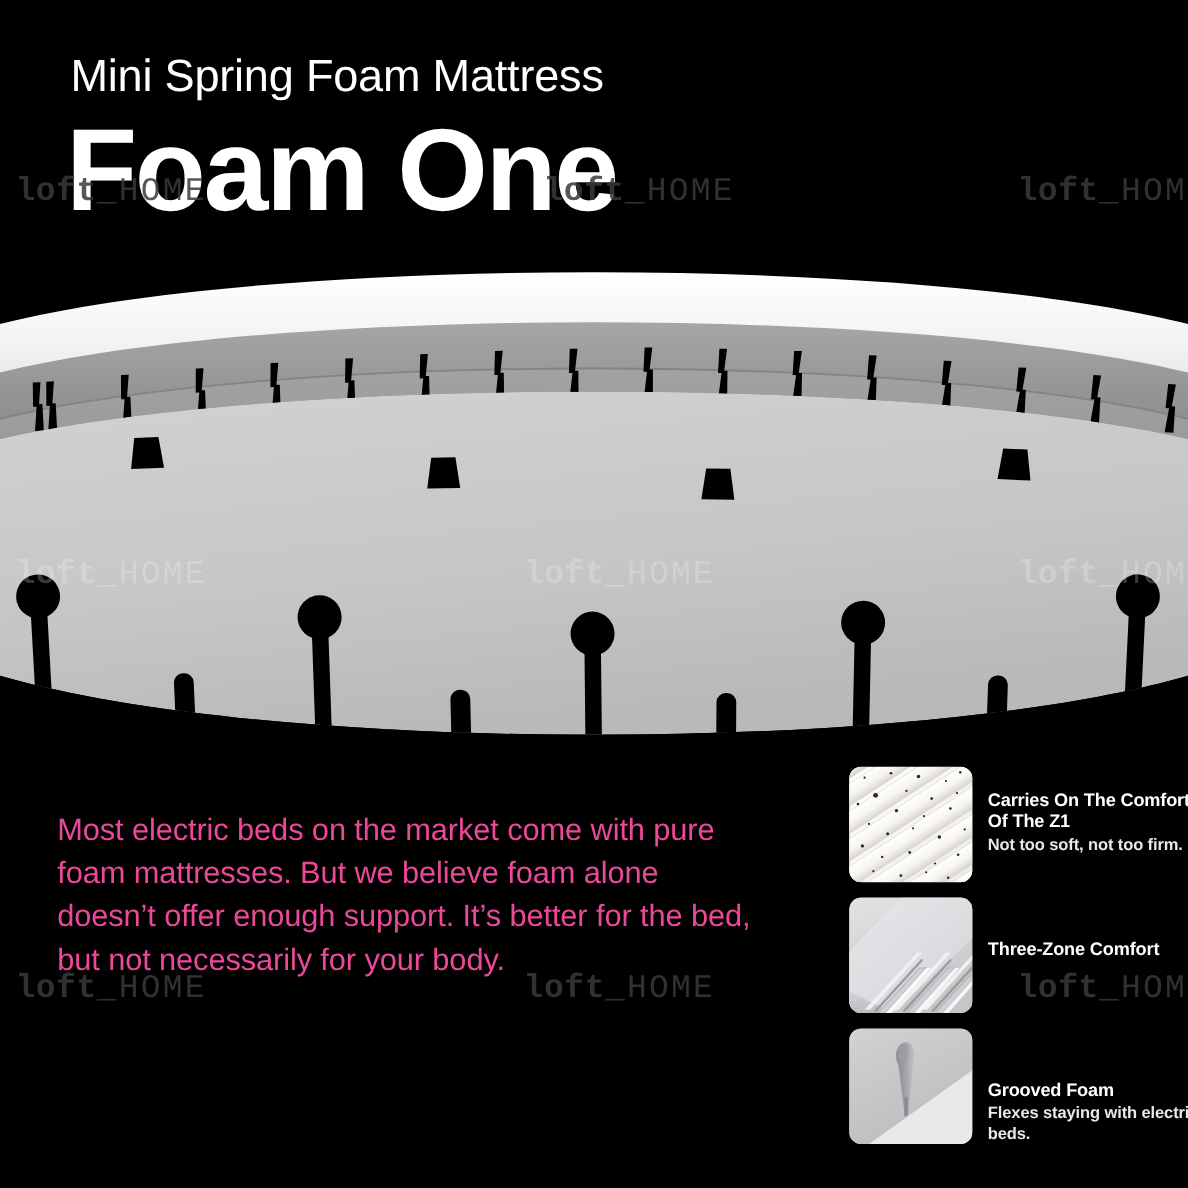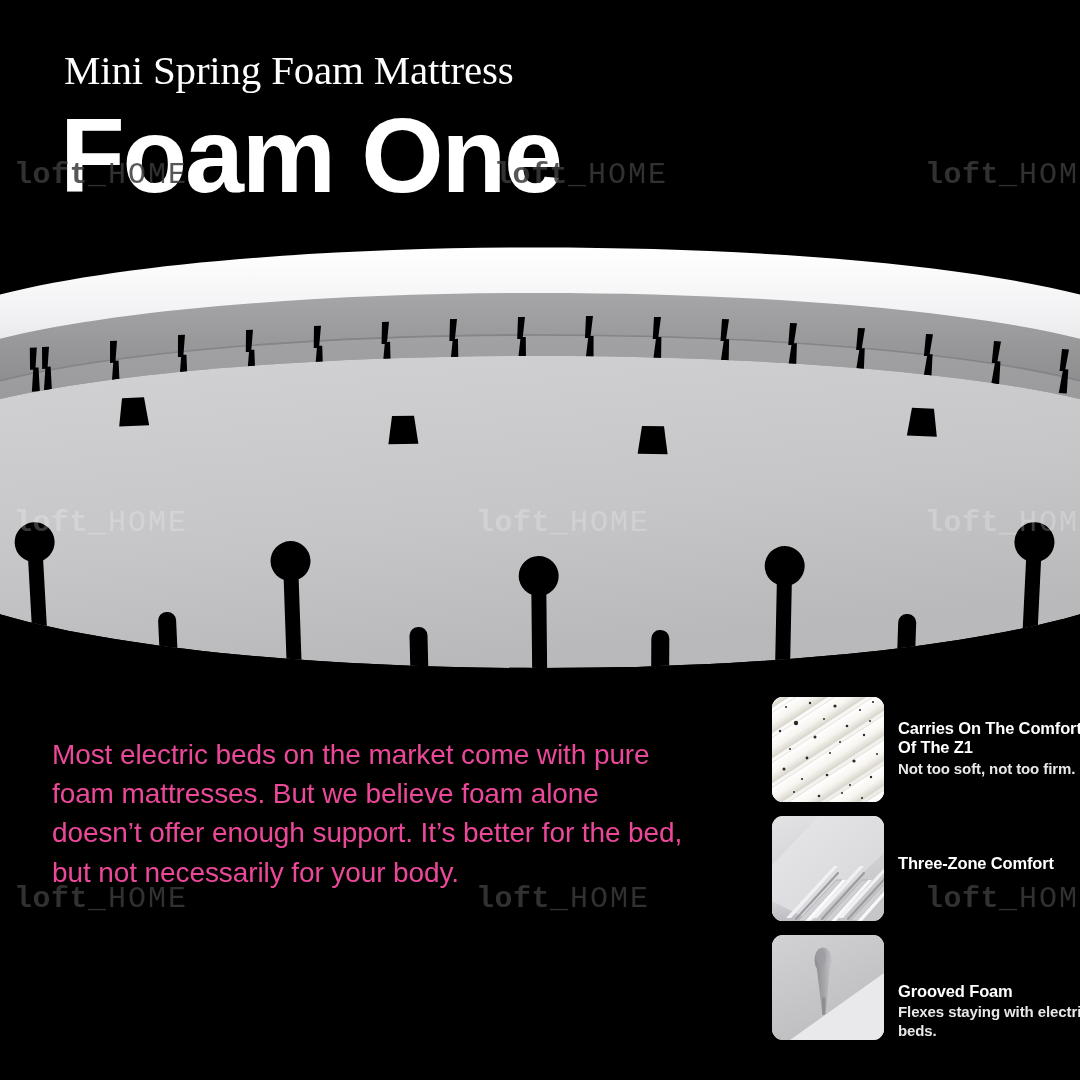--- a/index.html
+++ b/index.html
@@ -28,21 +28,21 @@
   }
   .wm b{font-weight:700;}
   .wm i{font-style:normal;font-weight:300;letter-spacing:2px;}
   .wm.dark{color:#3a3a3a;opacity:.85;}
 
   
   .header{position:absolute;left:0;top:0;width:1080px;z-index:40;}
   .eyebrow{
     position:absolute;left:64px;top:46px;
     font-size:41px;font-weight:400;color:#fff;
-    letter-spacing:-.2px;white-space:nowrap;font-family:Liberation Serif, serif;
+    letter-spacing:-.2px;white-space:nowrap;
   }
   .headline{
     position:absolute;left:60px;top:102px;
     font-size:106px;font-weight:700;color:#fff;
     letter-spacing:-2.2px;line-height:1;white-space:nowrap;
   }
 
   
   .hero{
     position:absolute;left:0;top:236px;width:1080px;height:440px;

